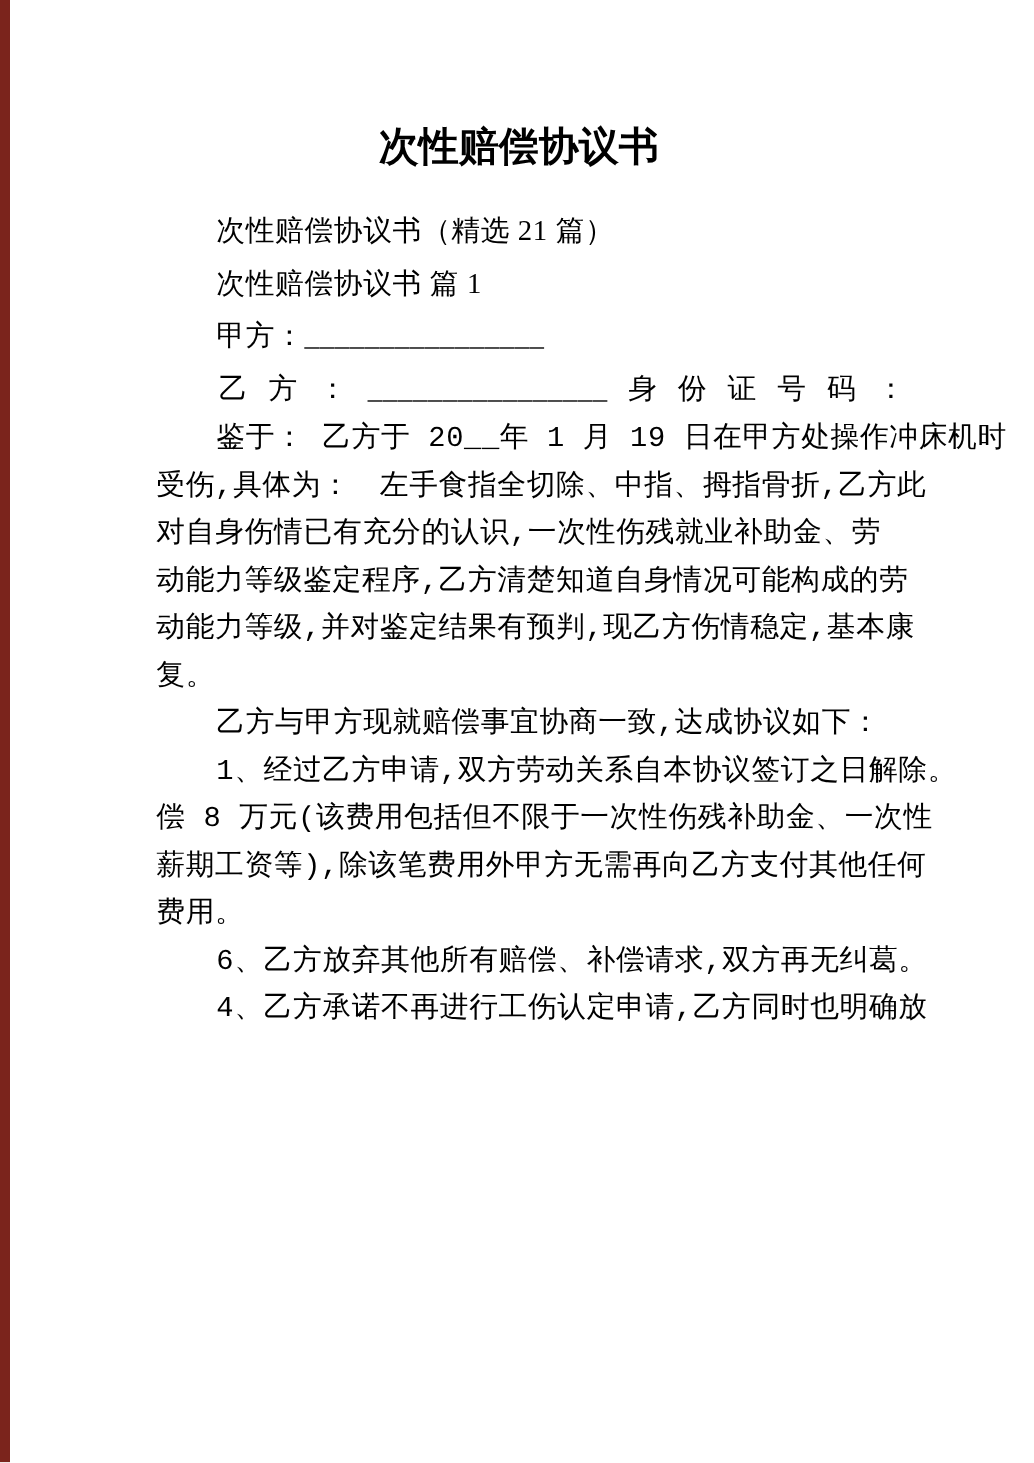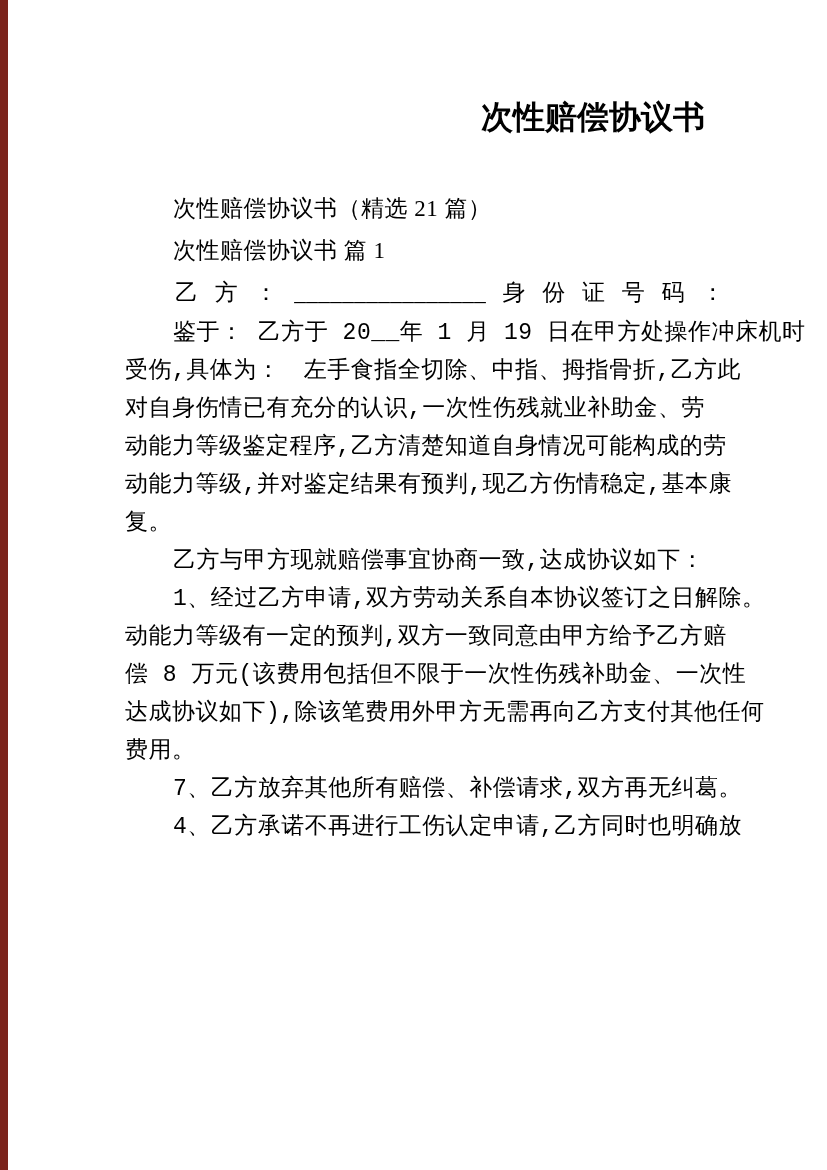--- a/index.html
+++ b/index.html
@@ -28,25 +28,25 @@
     position: absolute;
     left: 125px;
     top: 0;
     width: 580px;
   }
   .doc-title {
     margin-top: 98px;
     font-size: 32px;
     font-weight: bold;
     line-height: 38px;
-    text-align: right;
+    text-align: center;
     white-space: nowrap;
   }
   .intro-block {
-    margin-top: 52px;
+    margin-top: 28px;
   }
   .line {
     font-size: 23px;
     white-space: nowrap;
     letter-spacing: 0.5px;
   }
   .intro-block .line { line-height: 42px; }
   .body-block .line  { line-height: 38px; font-family: Liberation Mono, monospace; }
   .line.indent { text-indent: 48px; }
   .line.justify {
@@ -63,32 +63,32 @@
 </head>
 <body>
 
 <div class="page">
   <div class="stripe" style="background: rgb(123, 36, 28);"></div>
   <div class="content">
     <div class="doc-title">次性赔偿协议书</div>
     <div class="intro-block">
         <div class="line indent">次性赔偿协议书（精选 21 篇）</div>
         <div class="line indent">次性赔偿协议书 篇 1</div>
+        <div class="line indent">甲方：________________</div>
         <div class="line spread">乙 方 ： ________________ 身 份 证 号 码 ：</div>
       </div>
     <div class="body-block">
         <div class="line indent justify">鉴于： 乙方于 20__年 1 月 19 日在甲方处操作冲床机时</div>
         <div class="line justify">受伤,具体为：　左手食指全切除、中指、拇指骨折,乙方此</div>
         <div class="line justify">对自身伤情已有充分的认识,一次性伤残就业补助金、劳</div>
         <div class="line justify">动能力等级鉴定程序,乙方清楚知道自身情况可能构成的劳</div>
         <div class="line justify">动能力等级,并对鉴定结果有预判,现乙方伤情稳定,基本康</div>
         <div class="line">复。</div>
         <div class="line indent">乙方与甲方现就赔偿事宜协商一致,达成协议如下：</div>
         <div class="line indent">1、经过乙方申请,双方劳动关系自本协议签订之日解除。</div>
-        <div class="line justify">动能力等级有一定的预判,双方一致同意由甲方给予乙方赔</div>
         <div class="line justify">偿 8 万元(该费用包括但不限于一次性伤残补助金、一次性</div>
-        <div class="line justify">达成协议如下),除该笔费用外甲方无需再向乙方支付其他任何</div>
+        <div class="line justify">薪期工资等),除该笔费用外甲方无需再向乙方支付其他任何</div>
         <div class="line">费用。</div>
-        <div class="line indent">7、乙方放弃其他所有赔偿、补偿请求,双方再无纠葛。</div>
+        <div class="line indent">6、乙方放弃其他所有赔偿、补偿请求,双方再无纠葛。</div>
         <div class="line indent">4、乙方承诺不再进行工伤认定申请,乙方同时也明确放</div>
       </div>
   </div>
 </div>
 
 </body></html>

